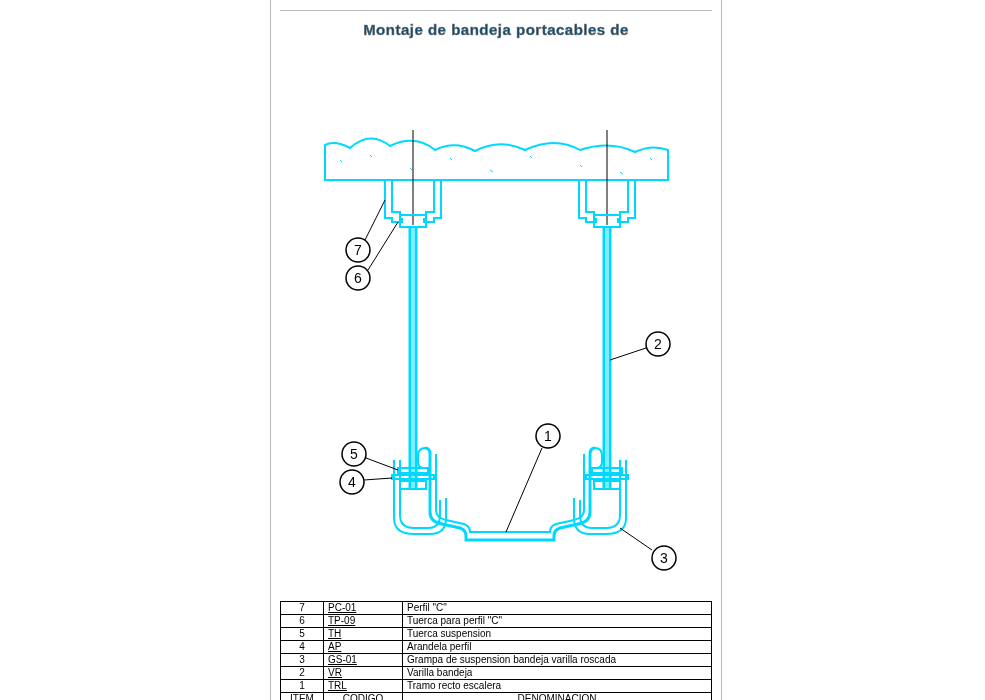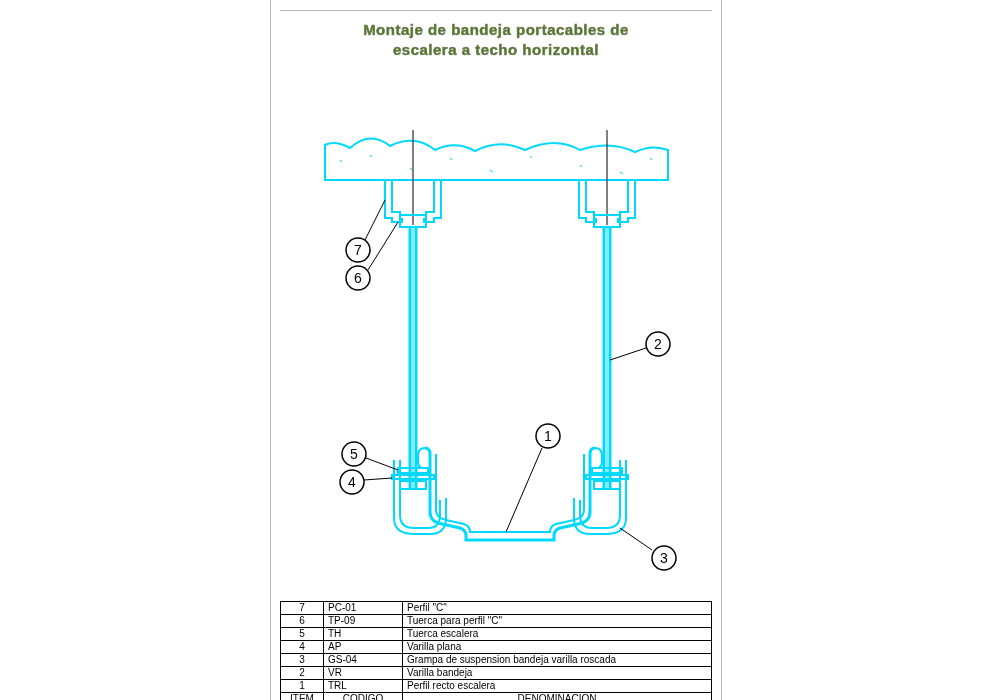--- a/index.html
+++ b/index.html
@@ -41,21 +41,21 @@
     position: absolute;
     left: 280px;
     top: 20px;
     width: 432px;
     text-align: center;
   }
   .title-line {
     font-size: 15px;
     font-weight: 600;
     letter-spacing: 0.5px;
-    color: #4d7c0f;
+    color: #0c4a6e;
     text-shadow: 0 0 0 #888, 1px 0 0 #fff; 
     -webkit-text-stroke: 0.5px #888;
     fill: none;
     line-height: 1.3;
   }
 
   .drawing-stage {
     position: absolute;
     left: 280px;
     top: 60px;
@@ -113,35 +113,34 @@
     line-height: 12px;
     vertical-align: middle;
     white-space: nowrap;
     overflow: hidden;
   }
   .bom th {
     font-weight: normal;
     text-align: center;
   }
   .bom .col-item { width: 34px; text-align: center; }
-  .bom .col-code { width: 70px; }
+  .bom .col-code { width: 70px; text-decoration: underline; }
   .bom .col-desc { }
 
 </style>
 </head>
 <body>
 
 <div class="page">
 
   <div class="border-outer"></div>
   <div class="border-top"></div>
 
   <div class="title-block">
     <div class="title-line">Montaje de bandeja portacables de</div>
-    <div class="title-line">escalera a techo horizontal</div>
   </div>
 
   <div class="drawing-stage">
     <svg class="drawing" viewBox="0 0 432 540">
 
       <g>
         <path class="stroke-cyan med" d="M45 120
                  L45 85
                  Q55 80 70 88
                  Q90 70 110 86
@@ -320,41 +319,41 @@
         <td class="col-desc">Perfil "C"</td>
       </tr>
       <tr>
         <td class="col-item">6</td>
         <td class="col-code">TP-09</td>
         <td class="col-desc">Tuerca para perfil "C"</td>
       </tr>
       <tr>
         <td class="col-item">5</td>
         <td class="col-code">TH</td>
-        <td class="col-desc">Tuerca escalera</td>
+        <td class="col-desc">Tuerca suspension</td>
       </tr>
       <tr>
         <td class="col-item">4</td>
         <td class="col-code">AP</td>
-        <td class="col-desc">Varilla plana</td>
+        <td class="col-desc">Arandela perfil</td>
       </tr>
       <tr>
         <td class="col-item">3</td>
-        <td class="col-code">GS-04</td>
+        <td class="col-code">GS-01</td>
         <td class="col-desc">Grampa de suspension bandeja varilla roscada</td>
       </tr>
       <tr>
         <td class="col-item">2</td>
         <td class="col-code">VR</td>
         <td class="col-desc">Varilla bandeja</td>
       </tr>
       <tr>
         <td class="col-item">1</td>
         <td class="col-code">TRL</td>
-        <td class="col-desc">Perfil recto escalera</td>
+        <td class="col-desc">Tramo recto escalera</td>
       </tr>
     </tbody>
     <tfoot>
       <tr>
         <th class="col-item">ITEM</th>
         <th class="col-code">CODIGO</th>
         <th class="col-desc">DENOMINACION</th>
       </tr>
     </tfoot>
   </table>

